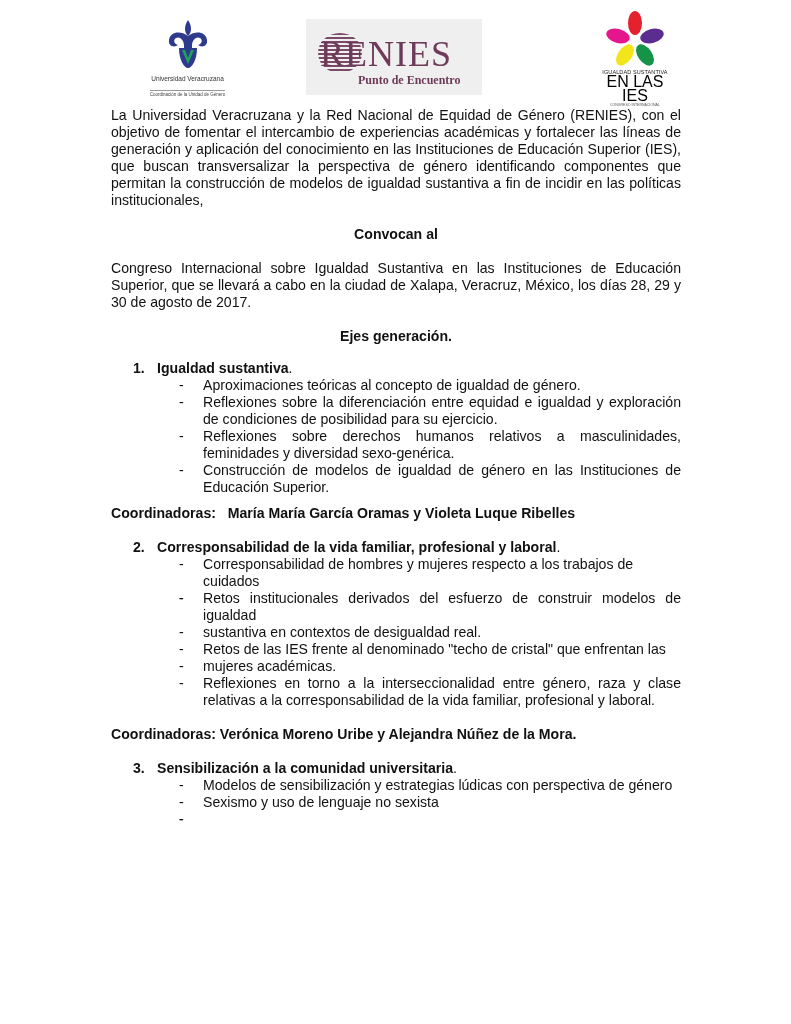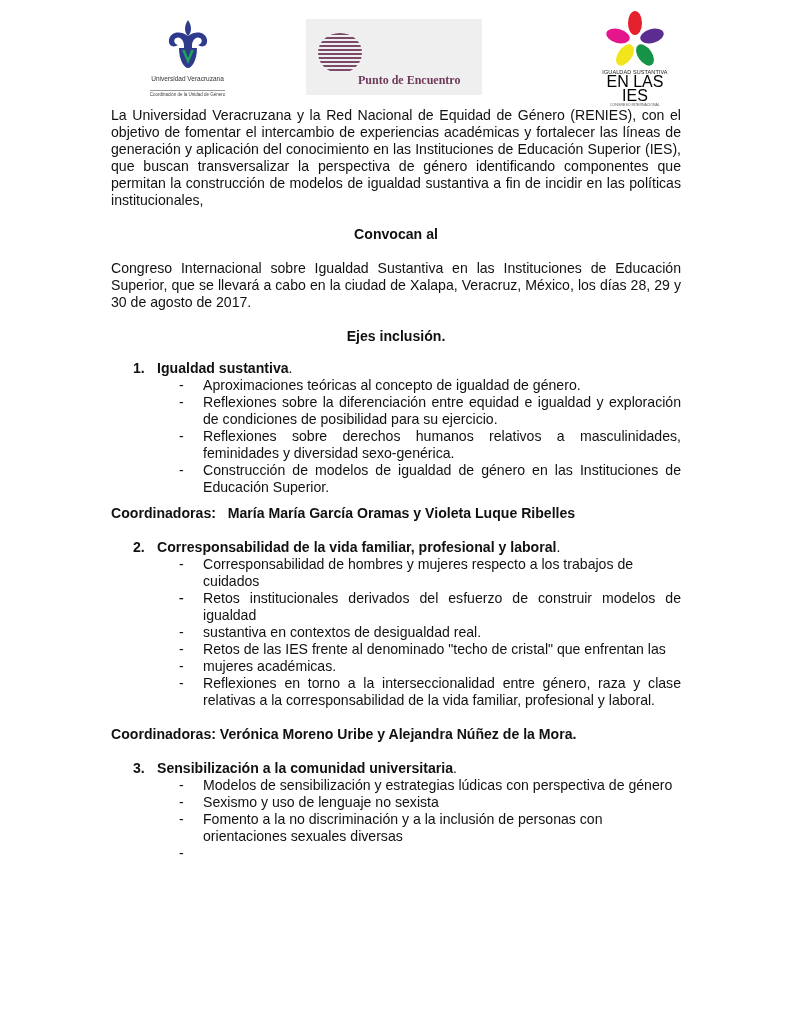--- a/index.html
+++ b/index.html
@@ -42,20 +42,21 @@
     <path d="M22 18 C14 12 4 14 3 22 C2 28 8 30 12 27 C8 26 7 22 10 20 C14 18 18 22 18 28 L18 34 L26 34 L26 28 C26 22 30 18 34 20 C37 22 36 26 32 27 C36 30 42 28 41 22 C40 14 30 12 22 18 Z" fill="#2e3a8c"></path>
     <path d="M13 30 C13 42 18 50 22 50 C26 50 31 42 31 30 Z" fill="#2e3a8c"></path>
     <path d="M16 32 L22 46 L28 32 L25 32 L22 40 L19 32 Z" fill="#1fa35a"></path>
   </svg>
   <div class="name">Universidad Veracruzana</div>
   <div class="sub">Coordinación de la Unidad de Género</div>
 </div>
 
 <div id="logo-renies" class="logo">
   <div class="circle"></div>
+  <div class="word">RENIES</div>
   <div class="punto">Punto de Encuentro</div>
 </div>
 
 <div id="logo-ies" class="logo">
   <svg width="60" height="58" viewBox="0 0 60 58">
     <g>
       <ellipse cx="30" cy="13" rx="7" ry="12" fill="#e4212c"></ellipse>
       <ellipse cx="47" cy="26" rx="12" ry="7" fill="#5b2d91" transform="rotate(-15 47 26)"></ellipse>
       <ellipse cx="40" cy="45" rx="7" ry="12" fill="#159447" transform="rotate(-35 40 45)"></ellipse>
       <ellipse cx="20" cy="45" rx="7" ry="12" fill="#f3e51b" transform="rotate(35 20 45)"></ellipse>
@@ -67,21 +68,21 @@
   <div class="t3">CONGRESO INTERNACIONAL</div>
 </div>
 
 <div class="content">
   <p class="just">La Universidad Veracruzana y la Red Nacional de Equidad de Género (RENIES), con el objetivo de fomentar el intercambio de experiencias académicas y fortalecer las líneas de generación y aplicación del conocimiento en las Instituciones de Educación Superior (IES), que buscan transversalizar la perspectiva de género identificando componentes que permitan la construcción de modelos de igualdad sustantiva a fin de incidir en las políticas institucionales,</p>
 
   <p class="para-head bold" style="margin-top:17px">Convocan al</p>
 
   <p class="just" style="margin-top:17px">Congreso Internacional sobre Igualdad Sustantiva en las Instituciones de Educación Superior, que se llevará a cabo en la ciudad de Xalapa, Veracruz, México, los días 28, 29 y 30 de agosto de 2017.</p>
 
-  <p class="para-head bold" style="margin-top:17px">Ejes inclusión.</p>
+  <p class="para-head bold" style="margin-top:17px">Ejes generación.</p>
 
   <div style="margin-top:15px">
     <p class="topic">
       <span class="num">1.</span><span class="bold">Igualdad sustantiva</span><span>.</span>
     </p>
     <ul class="bullets">
       <li><span class="dash">-</span><span>Aproximaciones teóricas al concepto de igualdad de género.</span></li>
       <li><span class="dash">-</span><span>Reflexiones sobre la diferenciación entre equidad e igualdad y exploración de condiciones de posibilidad para su ejercicio.</span></li>
       <li><span class="dash">-</span><span>Reflexiones sobre derechos humanos relativos a masculinidades, feminidades y diversidad sexo-genérica.</span></li>
       <li><span class="dash">-</span><span>Construcción de modelos de igualdad de género en las Instituciones de Educación Superior.</span></li>
@@ -105,17 +106,17 @@
     <p class="coord" style="margin-top:17px">Coordinadoras: Verónica Moreno Uribe y Alejandra Núñez de la Mora.</p>
   </div>
 
   <div style="margin-top:17px">
     <p class="topic">
       <span class="num">3.</span><span class="bold">Sensibilización a la comunidad universitaria</span><span>.</span>
     </p>
     <ul class="bullets">
       <li style="text-align:left"><span class="dash">-</span><span>Modelos de sensibilización y estrategias lúdicas con perspectiva de género</span></li>
       <li style="text-align:left"><span class="dash">-</span><span>Sexismo y uso de lenguaje no sexista</span></li>
-      <li style="text-align:left"><span class="dash">-</span><span>Fomento a la no discriminación y a la inclusión de personas con orientaciones sexuales diversas</span></li>
+      <li style="text-align:left"><span class="dash">-</span></li>
       <li style="text-align:left"><span class="dash">-</span></li>
     </ul>
   </div>
 </div>
 
 </body></html>

